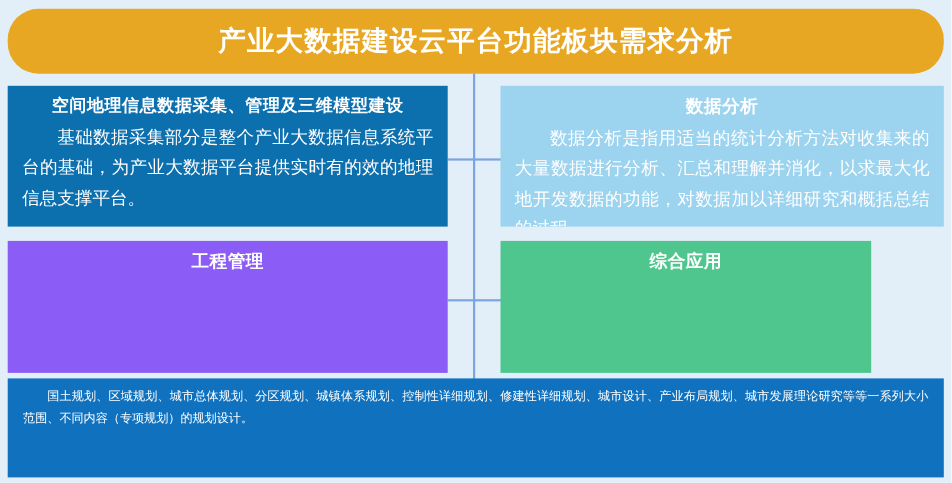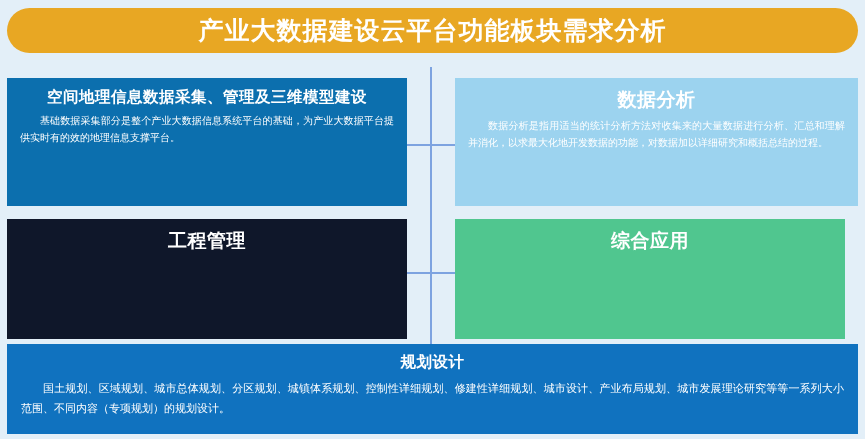--- a/index.html
+++ b/index.html
@@ -17,21 +17,21 @@
     background: #e3eff8;
     overflow: hidden;
   }
 
   
   #title-banner {
     position: absolute;
     left: 7px;
     top: 8px;
     width: 851px;
-    height: 45px;
+    height: 59px;
     background: #e8a723;
     display: flex;
     align-items: center;
     justify-content: center;
     border-radius: 28px;
   }
   #title-banner .title-text {
     color: #ffffff;
     font-size: 25px;
     font-weight: bold;
@@ -54,29 +54,29 @@
 
   
   .panel {
     position: absolute;
     box-sizing: border-box;
     padding: 9px 13px 1px 13px;
     color: #ffffff;
     overflow: hidden;
   }
   .panel .p-title {
-    font-size: 19px;
+    font-size: 16px;
     font-weight: bold;
     text-align: center;
     line-height: 1.35;
     margin-bottom: 4px;
     letter-spacing: 0.5px;
   }
   .panel .p-body {
-    font-size: 10px;
+    font-size: 16px;
     line-height: 1.72;
     text-indent: 2em;
     text-align: justify;
     text-justify: inter-ideograph;
     letter-spacing: 0px;
   }
 
   
   #panel-spatial {
     left: 7px;
@@ -93,27 +93,27 @@
     width: 403px;
     height: 128px;
     background: #9cd3ef;
   }
 
   #panel-engineering {
     left: 7px;
     top: 219px;
     width: 400px;
     height: 120px;
-    background: #0f172a;
+    background: #8b5cf6;
   }
 
   #panel-integrated {
     left: 455px;
     top: 219px;
-    width: 390px;
+    width: 337px;
     height: 120px;
     background: #50c68f;
   }
 
   #panel-planning {
     left: 7px;
     top: 344px;
     width: 851px;
     height: 90px;
     background: #1072bf;
@@ -150,17 +150,16 @@
 
   <div class="panel" id="panel-engineering">
     <div class="p-title">工程管理</div>
   </div>
 
   <div class="panel" id="panel-integrated">
     <div class="p-title">综合应用</div>
   </div>
 
   <div class="panel" id="panel-planning">
-    <div class="p-title">规划设计</div>
     <div class="p-body">国土规划、区域规划、城市总体规划、分区规划、城镇体系规划、控制性详细规划、修建性详细规划、城市设计、产业布局规划、城市发展理论研究等等一系列大小范围、不同内容（专项规划）的规划设计。</div>
   </div>
 
 </div>
 
 </body></html>

